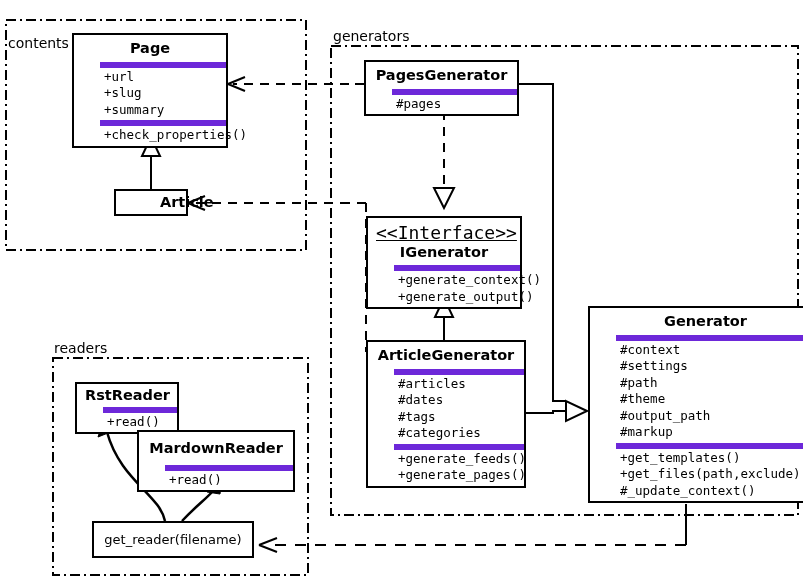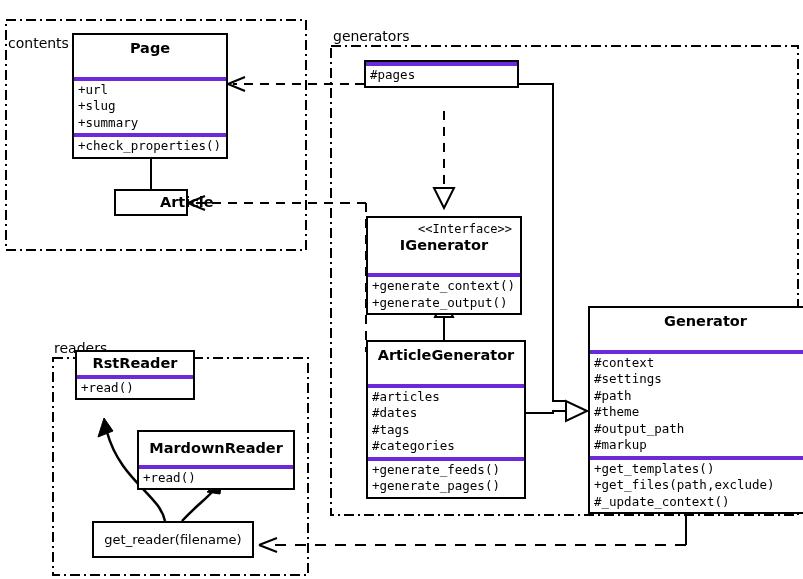--- a/index.html
+++ b/index.html
@@ -34,35 +34,37 @@
     position: absolute;
     background: #ffffff;
     border: 2px solid #000000;
     box-sizing: border-box;
     z-index: 5;
   }
   .uml-name {
     font-weight: bold;
     font-size: 14.5px;
     text-align: center;
-    padding: 5px 8px 20px 8px;
+    padding: 5px 8px 5px 8px;
     line-height: 1.15;
     color: #000;
   }
   .uml-stereo {
     display: block;
     font-weight: normal;
-    font-size: 12px;
+    font-size: 18px;
     font-family: "DejaVu Sans Mono", monospace;
     text-align: right;
     line-height: 1.15;
+    text-decoration: underline;
   }
   .uml-compartment {
-    border-top: 4px solid #6d28d9;
+    border-top: 6px solid #6d28d9;
     padding: 1px 4px 2px 4px;
+    margin-left: 26px;
   }
   .uml-attr {
     font-family: "DejaVu Sans Mono", monospace;
     font-size: 12.5px;
     line-height: 1.32;
     color: #000;
     white-space: pre;
   }
   .plainbox {
     position: absolute;
@@ -161,20 +163,21 @@
     <div class="uml-compartment">
       <div class="uml-attr">+check_properties()</div>
     </div>
   </div>
 
   <div class="umlbox" style="left:114px; top:189px; width:74px;padding-left:36px;">
     <div class="uml-name" style="padding:3px 8px;">Article</div>
   </div>
 
   <div class="umlbox" style="left:364px; top:60px; width:155px;">
+    <div class="uml-name">PagesGenerator</div>
     <div class="uml-compartment">
       <div class="uml-attr">#pages</div>
     </div>
   </div>
 
   <div class="umlbox" style="left:366px; top:216px; width:156px;">
     <div class="uml-name">
       <span class="uml-stereo">&lt;&lt;Interface&gt;&gt;</span>
       <span>IGenerator</span>
     </div>
@@ -208,21 +211,21 @@
       <div class="uml-attr">#output_path</div>
       <div class="uml-attr">#markup</div>
     </div>
     <div class="uml-compartment">
       <div class="uml-attr">+get_templates()</div>
       <div class="uml-attr">+get_files(path,exclude)</div>
       <div class="uml-attr">#_update_context()</div>
     </div>
   </div>
 
-  <div class="umlbox" style="left:75px; top:350px; width:120px;">
+  <div class="umlbox" style="left:75px; top:382px; width:104px;">
     <div class="uml-name" style="padding:3px 8px;">RstReader</div>
     <div class="uml-compartment">
       <div class="uml-attr">+read()</div>
     </div>
   </div>
 
   <div class="umlbox" style="left:137px; top:430px; width:158px;">
     <div class="uml-name" style="padding:8px 8px;">MardownReader</div>
     <div class="uml-compartment">
       <div class="uml-attr">+read()</div>

